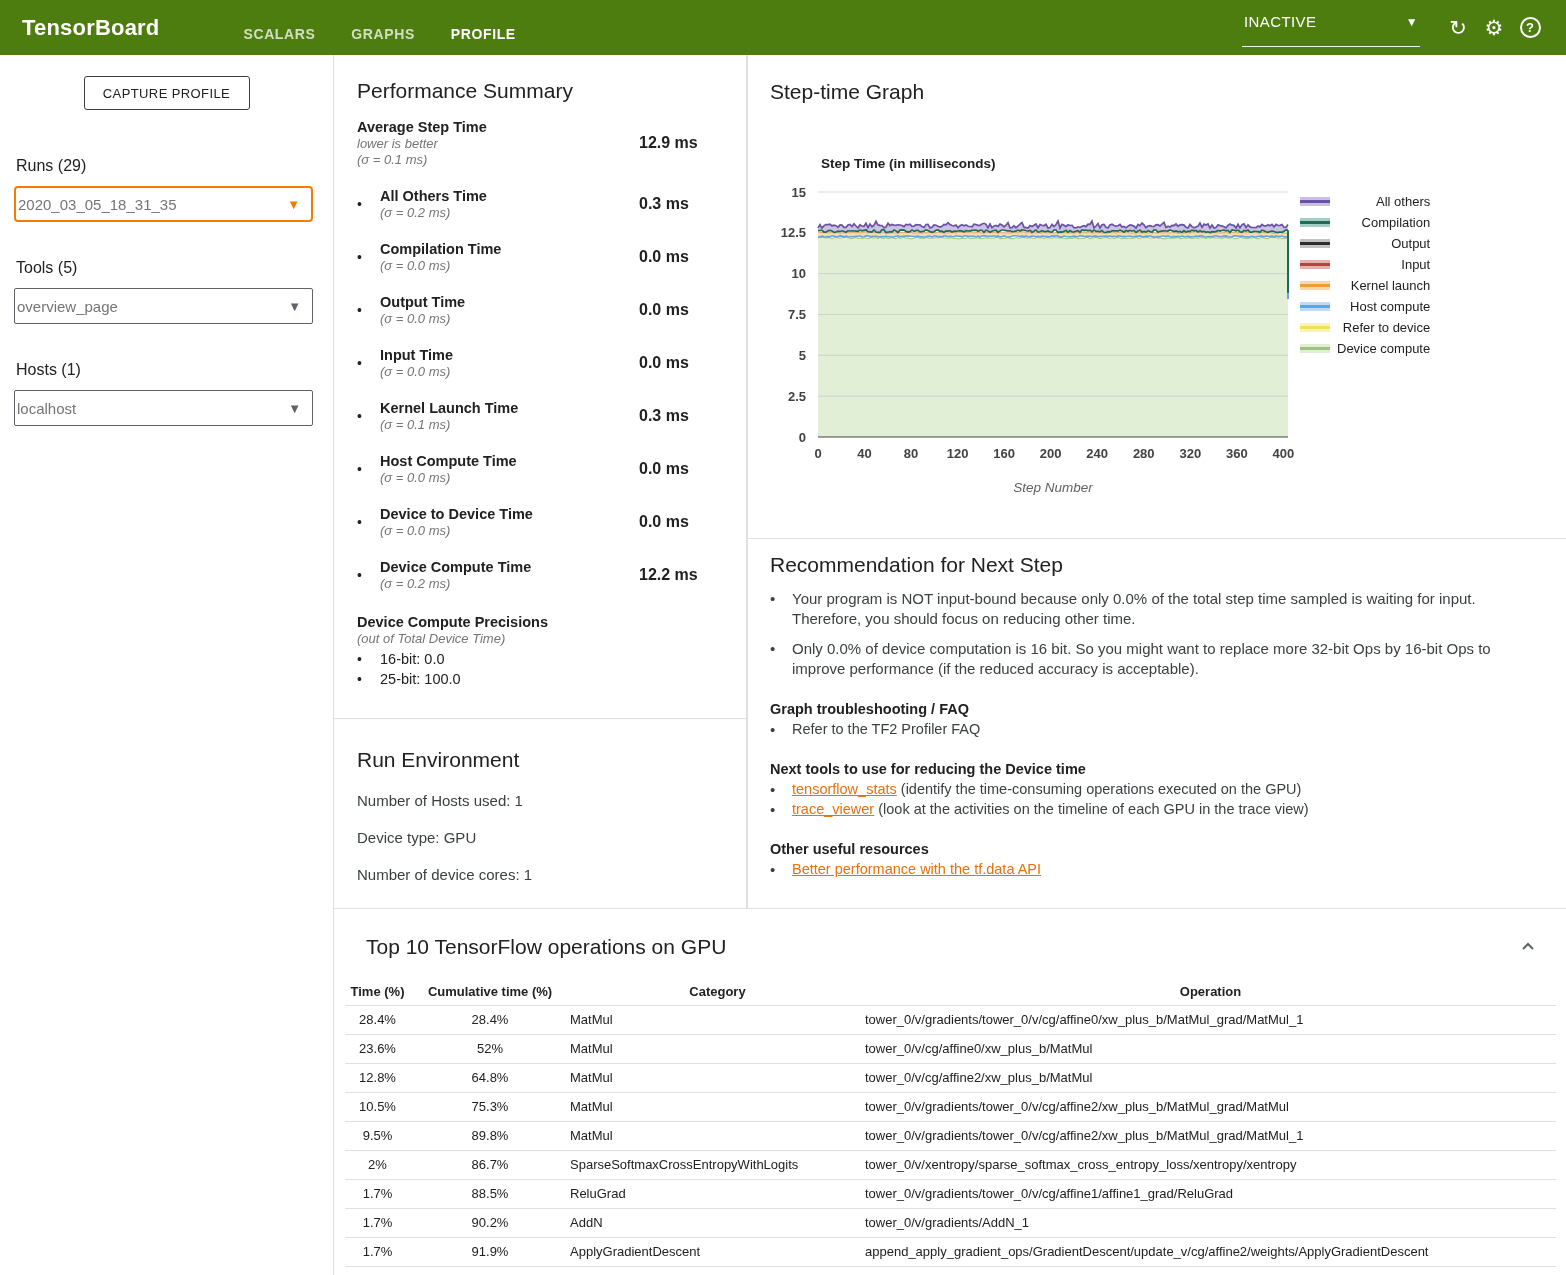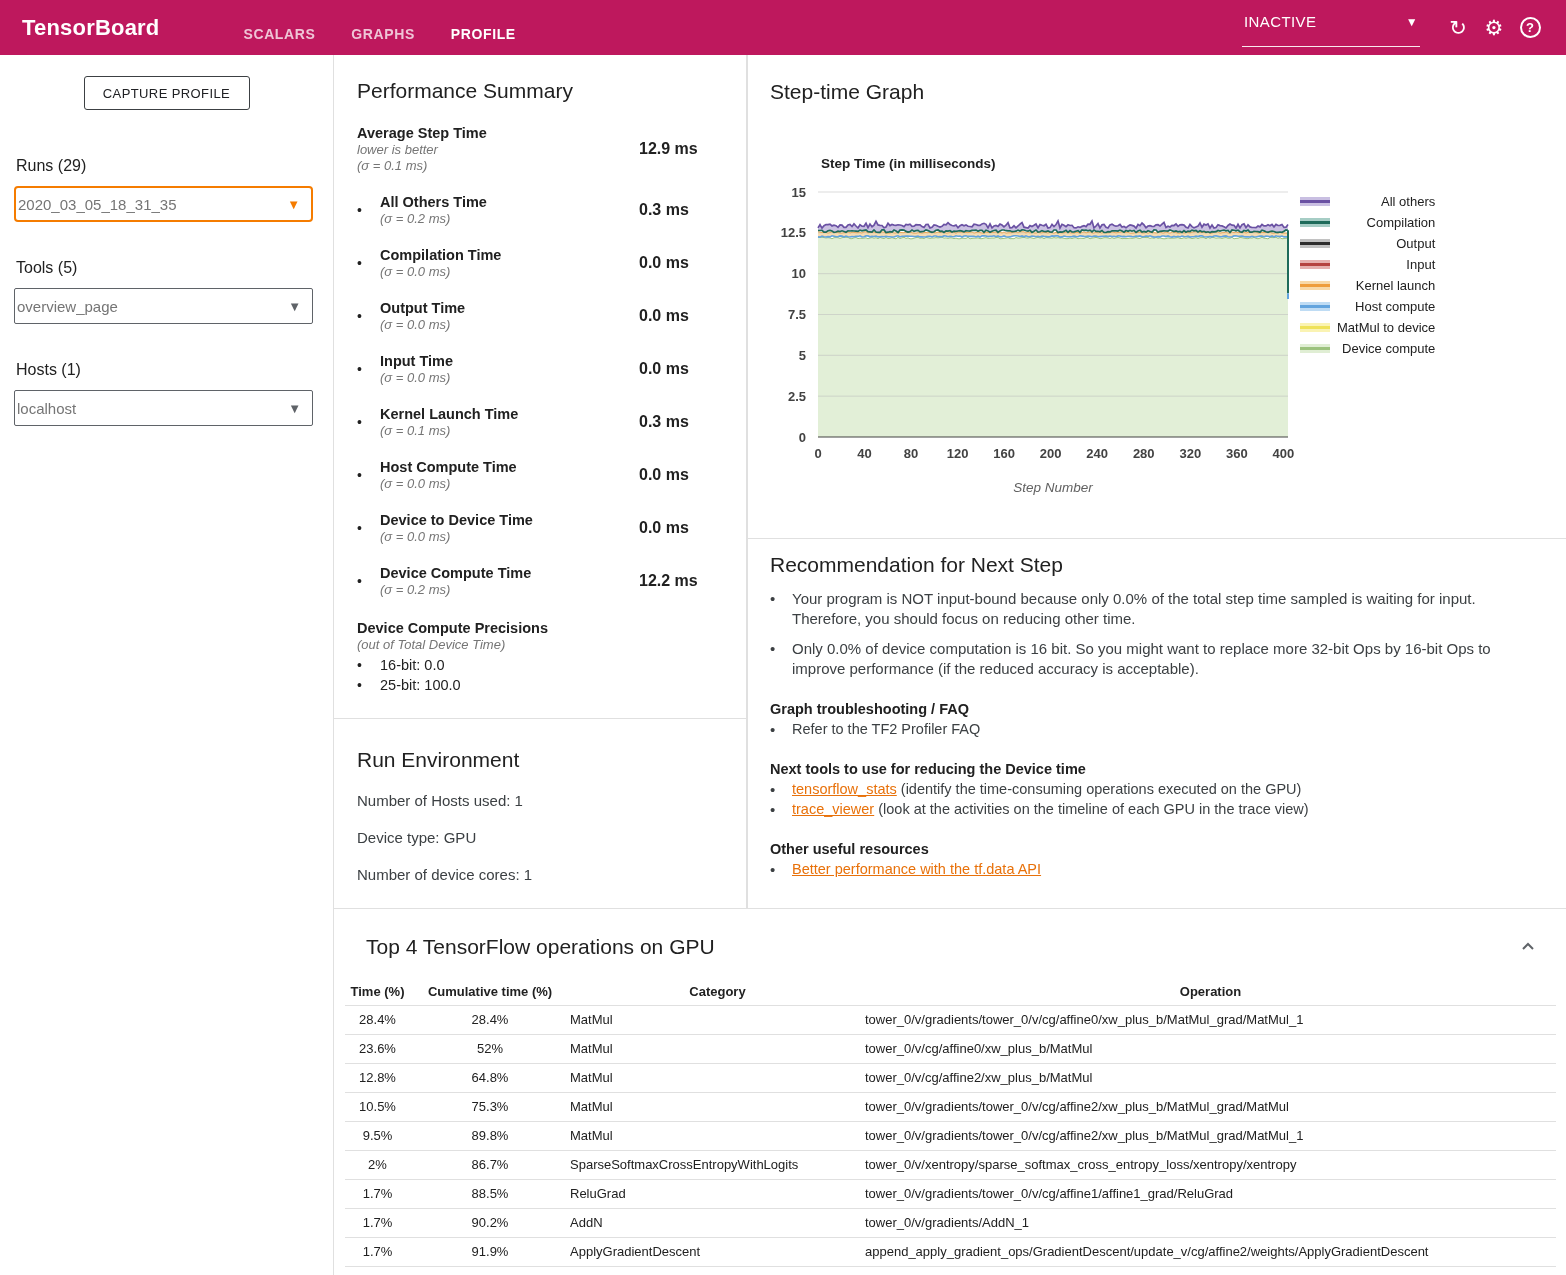--- a/index.html
+++ b/index.html
@@ -1,21 +1,21 @@
 <!DOCTYPE html>
 <html><head>
 <meta charset="utf-8">
 <style>
   * { box-sizing: border-box; margin: 0; padding: 0; }
   html,body { width:1566px; height:1275px; overflow:hidden; background:#fff;
     font-family:"Liberation Sans","DejaVu Sans",sans-serif; color:#212121; }
   .app { position:relative; width:1566px; height:1275px; }
 
   
-  header { position:absolute; left:0; top:0; width:100%; height:55px; background:#be185d;
+  header { position:absolute; left:0; top:0; width:100%; height:55px; background:#4d7c0f;
     display:flex; align-items:center; z-index:5; }
   .brand { color:#fff; font-size:22px; font-weight:bold; margin-left:22px; letter-spacing:.2px; }
   .tabs { display:flex; height:55px; margin-left:66px; }
   .tab { display:flex; align-items:center; padding:0 18px; height:71px; color:rgba(255,255,255,.75);
     font-size:14px; font-weight:bold; letter-spacing:.6px; cursor:pointer; border-bottom:3px solid transparent; }
   .tab.active { color:#fff; border-bottom:3px solid #fff; }
   .head-right { margin-left:auto; display:flex; align-items:center; margin-right:18px; }
   .status-select { position:relative; width:178px; border-bottom:1px solid rgba(255,255,255,.9);
     color:#fff; font-size:15px; letter-spacing:.4px; padding:4px 2px 16px 2px; margin-right:20px; cursor:pointer; }
   .status-select .caret { position:absolute; right:2px; top:6px; font-size:12px; }
@@ -39,21 +39,21 @@
   .sel-plain { border:1px solid #5f6368; border-radius:2px; }
   .side-select .caret { position:absolute; right:11px; font-size:13px; color:#5f6368; }
   .sel-runs .caret { color:#f57c00; }
 
   
   main { position:absolute; left:333px; top:55px; width:1233px; height:1220px; border-left:1px solid #e0e0e0; background:#fff; }
   section.perf-col { position:absolute; left:0; top:0; width:413px; height:853px; border-right:1px solid #e0e0e0; }
   .perf-inner { padding:24px 18px 0 23px; }
   h2.sec-title { font-size:21px; font-weight:normal; color:#212121; }
   .avg-row, .item-row { display:flex; align-items:center; }
-  .avg-row { margin-top:21px; }
+  .avg-row { margin-top:15px; }
   .metric-left { width:282px; }
   .m-label { font-size:14.5px; font-weight:bold; color:#212121; line-height:18px; }
   .m-sub { font-size:13px; font-style:italic; color:#757575; line-height:16px; }
   .m-value { font-size:16px; font-weight:bold; color:#212121; }
   .item-row { margin-top:19px; }
   .bullet-gutter { width:23px; font-size:14px; color:#212121; }
   .item-left { width:259px; }
   .precisions { margin-top:21px; }
   .prec-bullets { margin-top:2px; }
   .prec-line { display:flex; font-size:14.5px; color:#212121; line-height:20px; }
@@ -325,21 +325,21 @@
               <div class="halo" style="background: rgb(191, 220, 244);"></div>
               <div class="line" style="background: rgb(98, 164, 222);"></div>
             </div>
             <div class="legend-label">Host compute</div>
           </div>
           <div class="legend-item">
             <div class="sw">
               <div class="halo" style="background: rgb(250, 243, 179);"></div>
               <div class="line" style="background: rgb(239, 226, 90);"></div>
             </div>
-            <div class="legend-label">MatMul to device</div>
+            <div class="legend-label">Refer to device</div>
           </div>
           <div class="legend-item">
             <div class="sw">
               <div class="halo" style="background: rgb(224, 238, 212);"></div>
               <div class="line" style="background: rgb(156, 194, 126);"></div>
             </div>
             <div class="legend-label">Device compute</div>
           </div>
         </div>
     </section>
@@ -384,21 +384,21 @@
             <div class="sub-bullet">
               <div class="rb-dot">•</div>
               <div class="sub-text"><a class="olink">Better performance with the tf.data API</a></div>
             </div>
           </div>
       </div>
     </section>
 
     <section class="top10">
       <div class="top10-head">
-        <h2 class="sec-title">Top 4 TensorFlow operations on GPU</h2>
+        <h2 class="sec-title">Top 10 TensorFlow operations on GPU</h2>
         <div class="collapse">
           <svg width="16" height="16" viewBox="0 0 16 16">
               <polyline points="3,10 8,5 13,10" fill="none" stroke="#5f6368" stroke-width="2"></polyline>
             </svg>
         </div>
       </div>
       <table class="ops">
         <colgroup>
             <col style="width:65px">
             <col style="width:160px">

